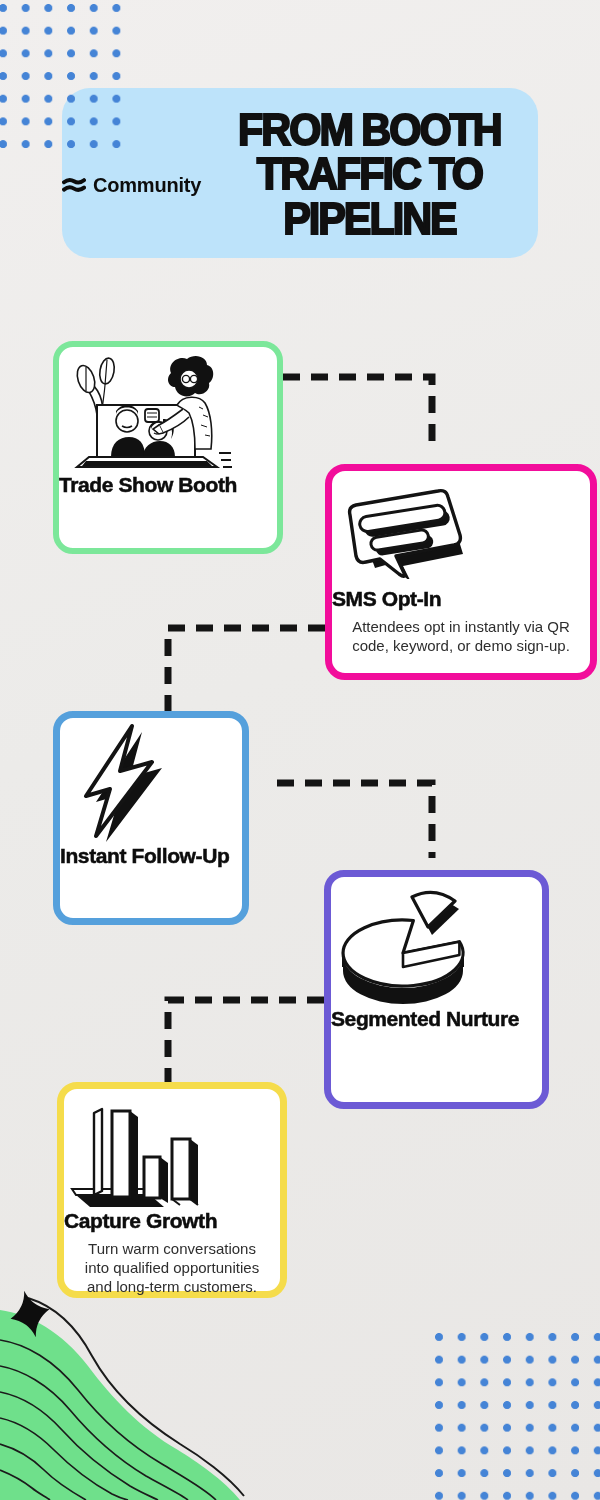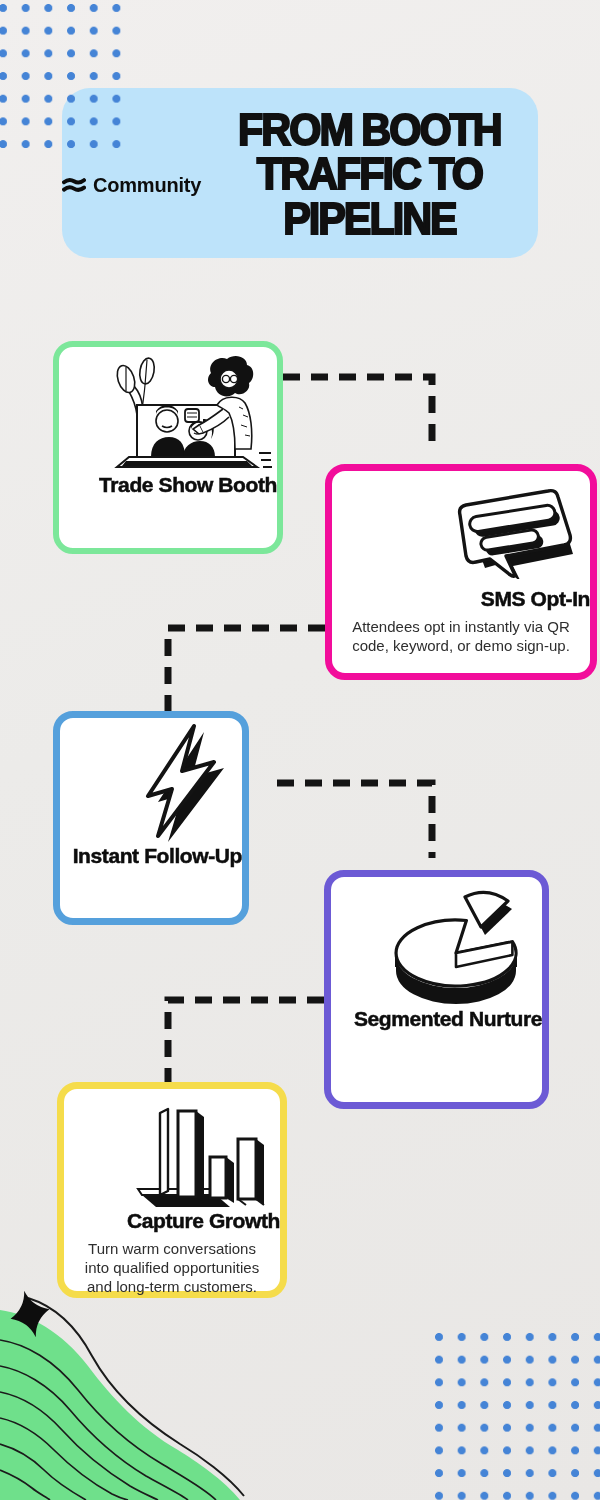--- a/index.html
+++ b/index.html
@@ -18,21 +18,21 @@
   
   .dots{position:absolute;z-index:5;
         background-image:radial-gradient(circle at 5px 5px,#4584d6 3.6px,rgba(0,0,0,0) 4.4px);
         background-size:22.7px 22.7px;}
   .dots-top-left{left:-2px;top:3px;width:123px;height:149px;}
   .dots-bottom-right{left:434px;top:1332px;width:167px;height:168px;}
   
   .connectors{position:absolute;left:0;top:0;z-index:1;}
   
   .flow-card{position:absolute;background:#ffffff;border-style:solid;border-radius:20px;
-             box-sizing:border-box;z-index:3;display:flex;flex-direction:column;align-items:flex-end;}
+             box-sizing:border-box;z-index:3;display:flex;flex-direction:column;align-items:flex-start;}
   .card-1{left:53px;top:341px;width:230px;height:213px;border-width:6px;}
   .card-2{left:325px;top:464px;width:272px;height:216px;border-width:7px;}
   .card-3{left:53px;top:711px;width:196px;height:214px;border-width:7px;}
   .card-4{left:324px;top:858px;width:225px;height:239px;border-width:7px;}
   .card-5{left:57px;top:1082px;width:230px;height:216px;border-width:7px;}
   .card-title{font-size:21px;font-weight:bold;color:#0d0d0d;letter-spacing:-0.4px;
               -webkit-text-stroke:0.5px #0d0d0d;text-align:center;}
   .card-desc{font-size:15px;color:#2e2e2e;line-height:1.27;text-align:center;
              padding:0 10px;margin-top:6px;}
   .card-icon{flex:none;}

